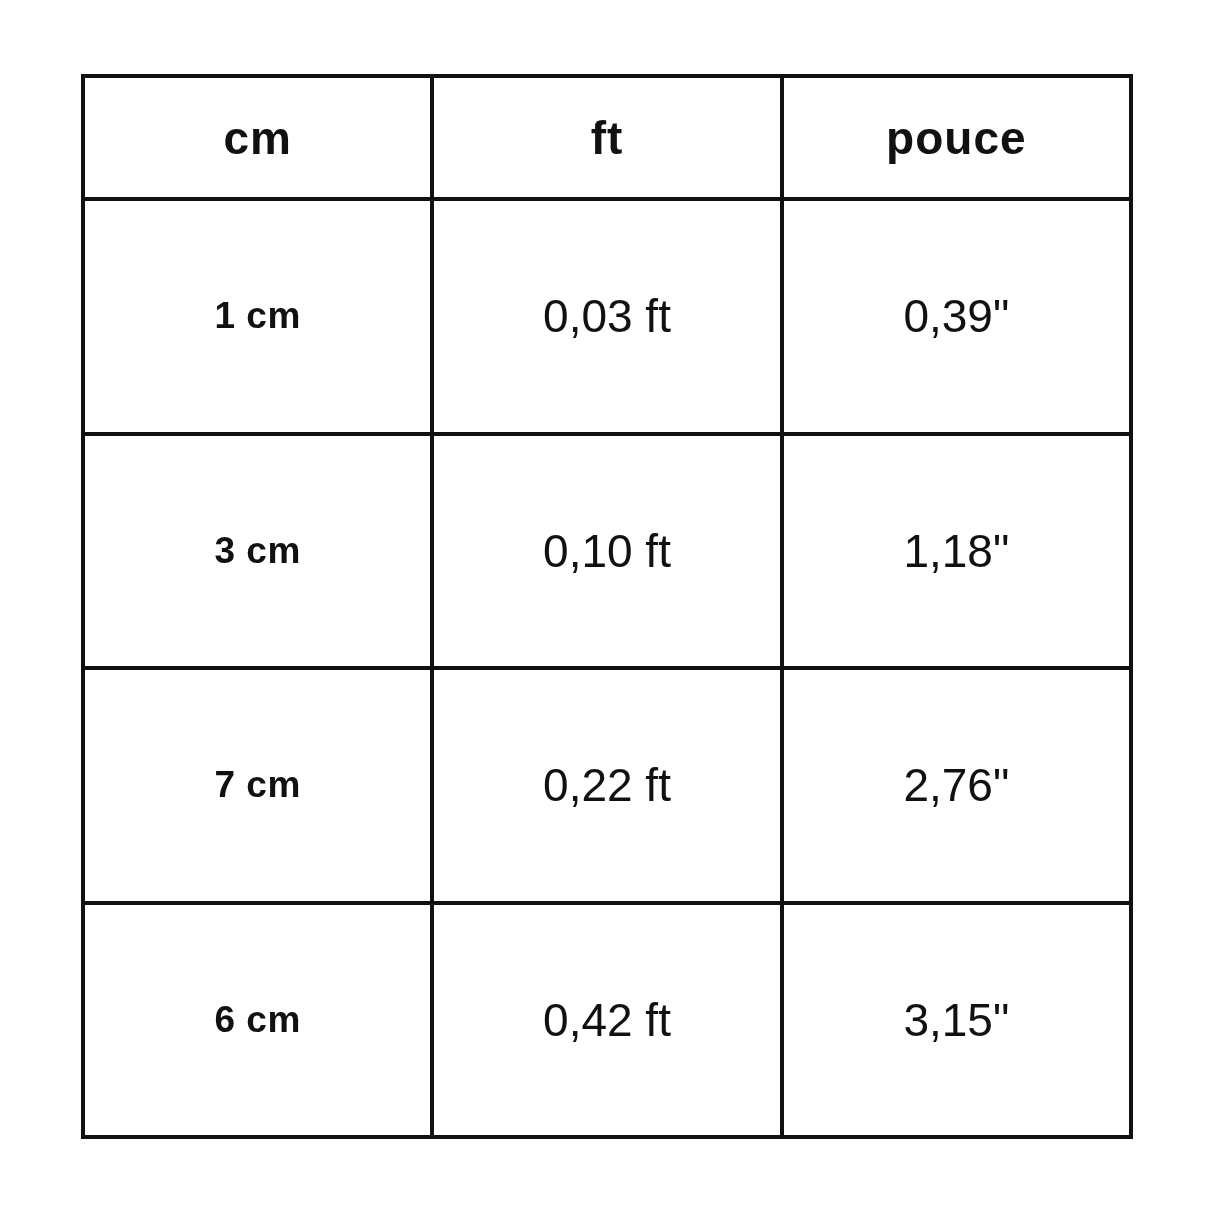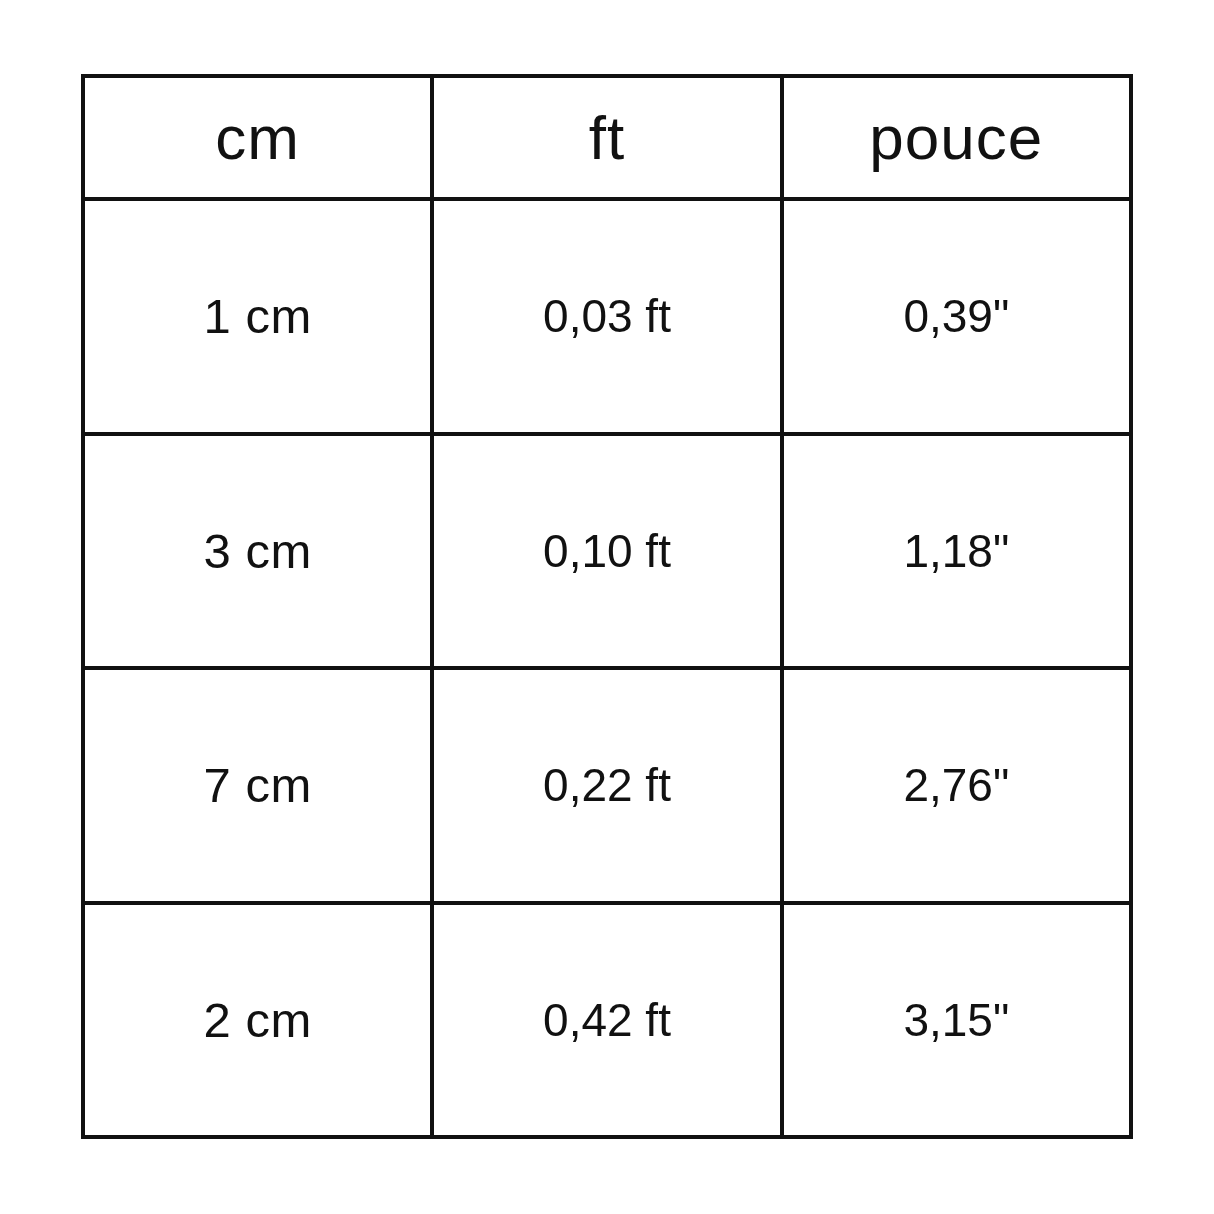--- a/index.html
+++ b/index.html
@@ -31,31 +31,31 @@
   .conv-table td {
     border: 4px solid #111111;
     background: #ffffff;
     text-align: center;
     vertical-align: middle;
     padding: 0;
     white-space: nowrap;
   }
   .conv-table th {
     height: 119px;
-    font-size: 62px;
-    font-weight: 400;
+    font-size: 46px;
+    font-weight: 700;
     letter-spacing: 1px;
   }
   .conv-table td {
     font-size: 46px;
     font-weight: 400;
   }
   .conv-table td.col-cm {
-    font-weight: 400;
-    font-size: 49px;
+    font-weight: 700;
+    font-size: 37px;
     letter-spacing: 0.5px;
   }
 </style>
 </head>
 <body>
 
 <div class="canvas">
   <table class="conv-table">
     <thead>
       <tr>
@@ -74,19 +74,19 @@
         <td class="col-cm">3 cm</td>
         <td class="col-ft">0,10 ft</td>
         <td class="col-pouce">1,18"</td>
       </tr>
       <tr>
         <td class="col-cm">7 cm</td>
         <td class="col-ft">0,22 ft</td>
         <td class="col-pouce">2,76"</td>
       </tr>
       <tr>
-        <td class="col-cm">2 cm</td>
+        <td class="col-cm">6 cm</td>
         <td class="col-ft">0,42 ft</td>
         <td class="col-pouce">3,15"</td>
       </tr>
     </tbody>
   </table>
 </div>
 
 </body></html>

